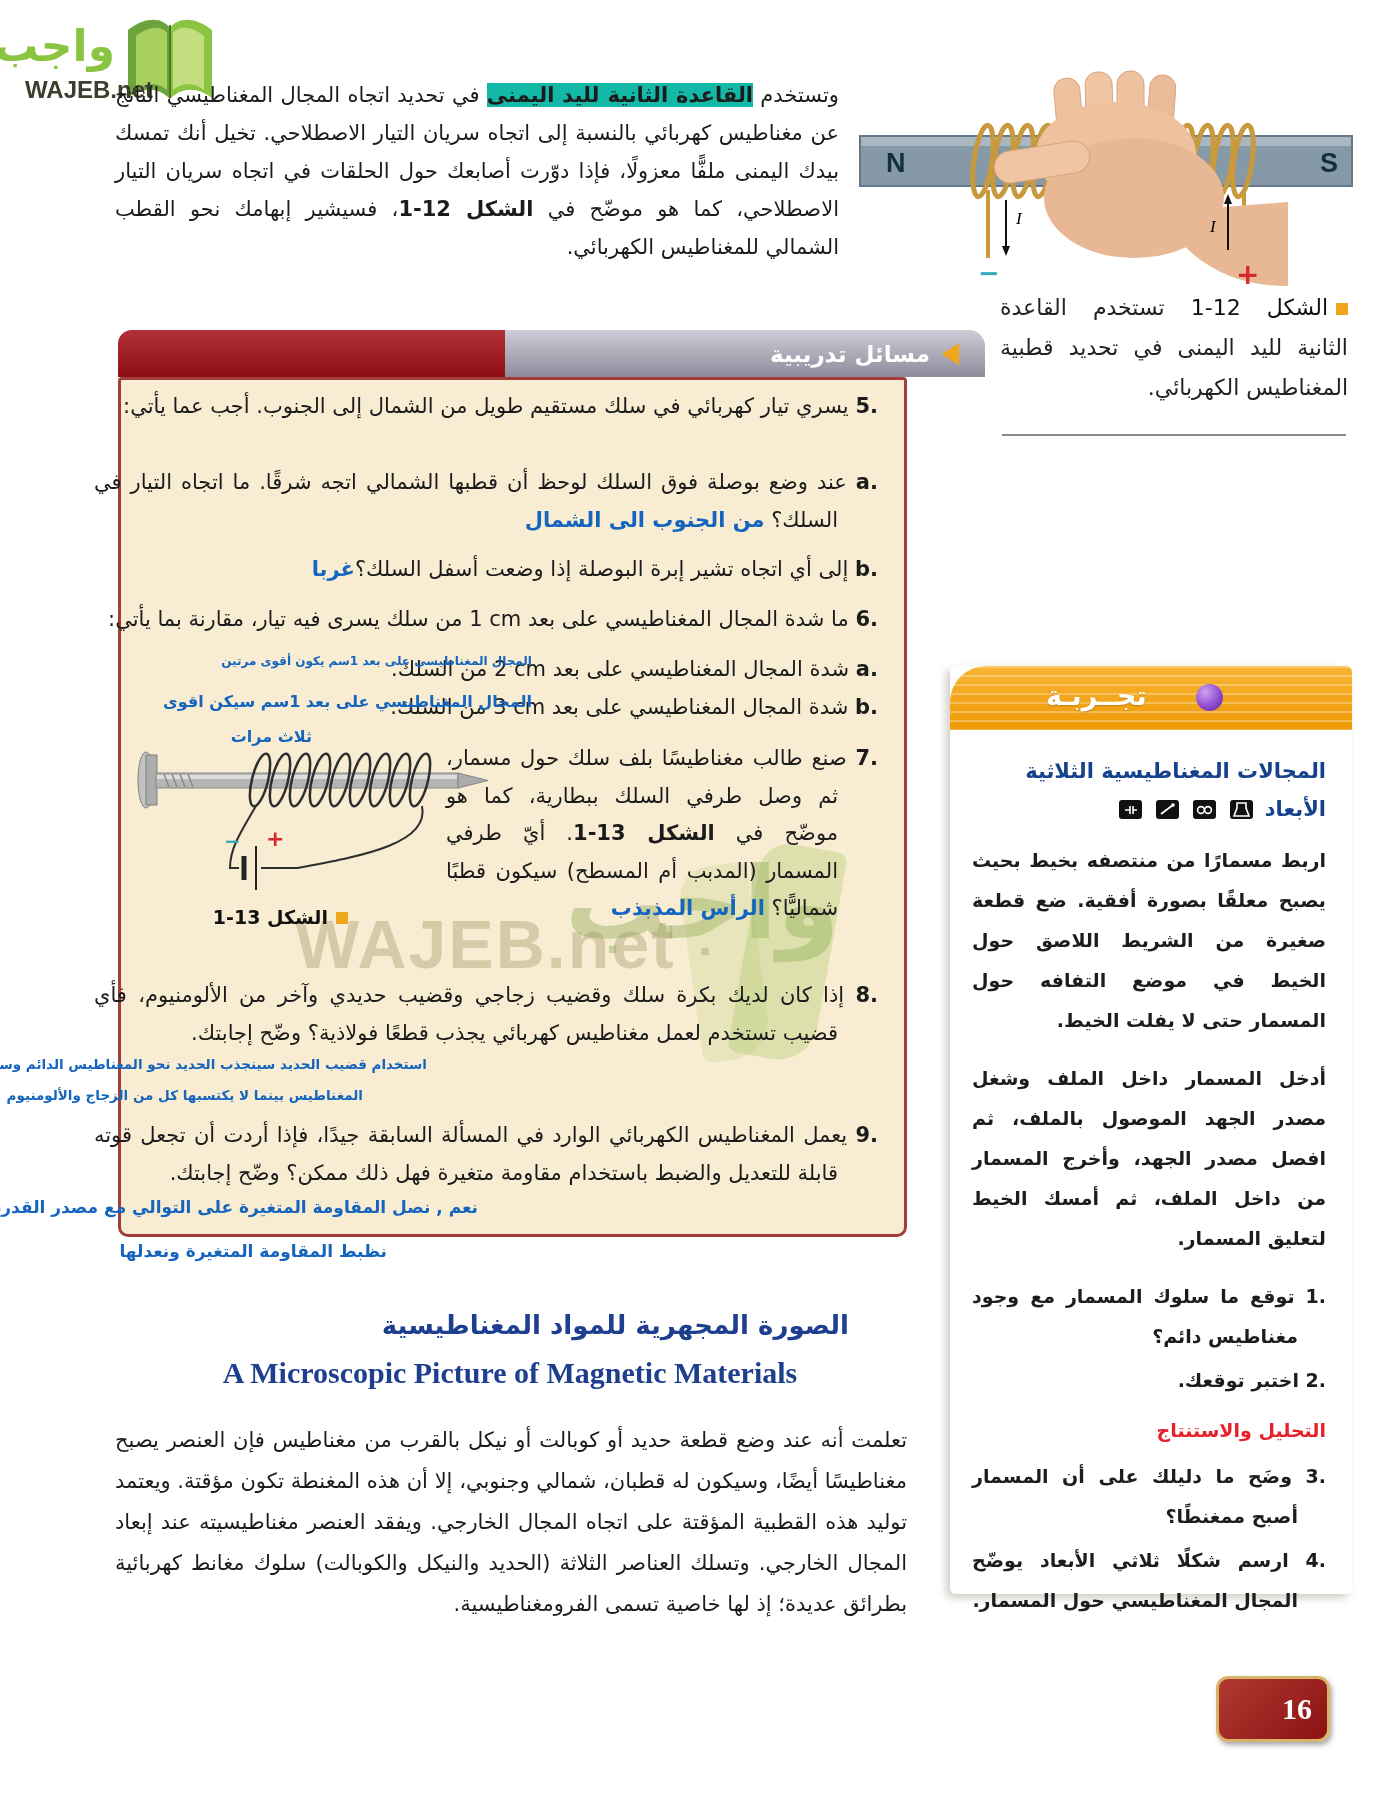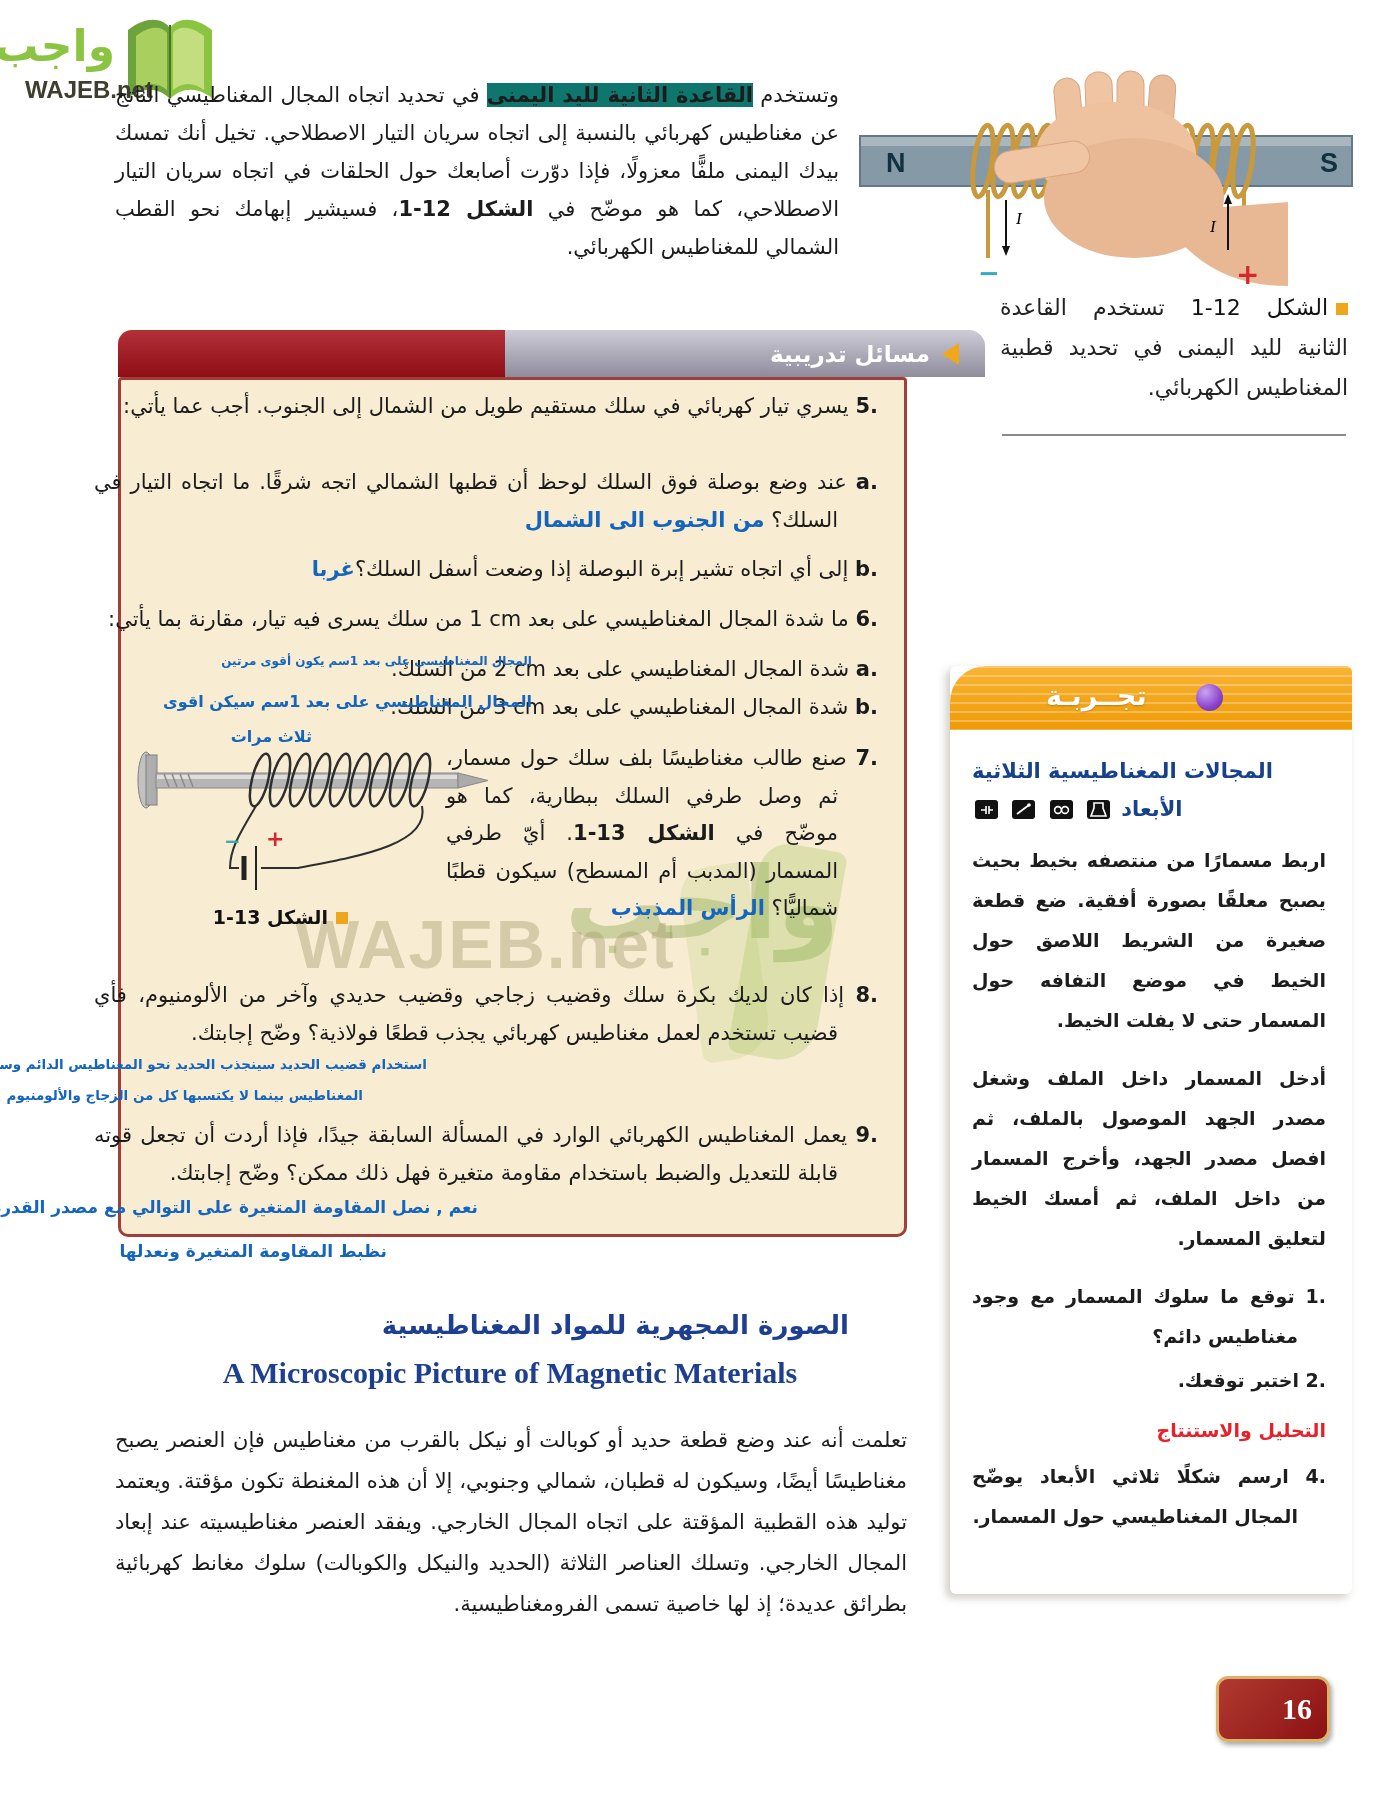--- a/index.html
+++ b/index.html
@@ -8,21 +8,21 @@
   .abs{position:absolute;}
   .ar{direction:rtl;color:#1c1c1c;}
   .body-text{font-size:21px;line-height:38px;text-align:justify;}
   .z2{z-index:2;}
   .ltr{direction:ltr;unicode-bidi:isolate;}
   .qnum{font-weight:bold;}
   .blue{color:#1565bf;font-weight:bold;}
   .ann{position:absolute;color:#1565bf;font-weight:bold;white-space:nowrap;direction:rtl;z-index:3;}
   .qitem{position:absolute;right:497px;width:744px;direction:rtl;font-size:21px;line-height:37.5px;
          text-align:justify;z-index:2;padding-right:40px;text-indent:-40px;color:#1b1b1b;}
-  .hl{background:#0f766e;font-weight:bold;}
+  .hl{background:#14b8a6;font-weight:bold;}
   .bold{font-weight:bold;}
   
   #pbox-header{left:118px;top:330px;width:867px;height:47px;display:flex;
                border-radius:14px 16px 0 0;overflow:hidden;z-index:1;}
   .ph-red{flex:1;background:linear-gradient(#b23038,#8f0e16);}
   .ph-grey{width:480px;background:linear-gradient(#cfccd8,#8e8b9b);display:flex;align-items:center;
            justify-content:flex-end;gap:12px;padding-right:26px;box-sizing:border-box;}
   .ph-title{color:#ffffff;font-weight:bold;font-size:23px;direction:rtl;}
   .ph-tri{width:0;height:0;border-top:11px solid transparent;border-bottom:11px solid transparent;
           border-right:17px solid #f2a71a;}
@@ -33,21 +33,21 @@
         box-shadow:-4px 4px 8px rgba(120,110,90,.35);z-index:2;}
   #xbox-header{position:absolute;left:0;top:0;width:402px;height:64px;border-radius:36px 6px 0 0;
         background:repeating-linear-gradient(180deg,rgba(255,255,255,.28) 0 2px,rgba(255,255,255,0) 2px 9px),
                    linear-gradient(#f9b435,#ee9a05);}
   .x-title{position:absolute;left:96px;top:14px;color:#fff;font-weight:bold;font-size:27px;direction:rtl;
            text-shadow:0 1px 2px rgba(120,70,0,.4);}
   .x-circle{position:absolute;left:246px;top:18px;width:27px;height:27px;border-radius:50%;
             background:radial-gradient(circle at 35% 30%,#cda3f2,#8b45cc 60%,#5c2d91);}
   #xbox-content{position:absolute;left:0;top:64px;width:402px;padding:22px 26px 0 22px;box-sizing:border-box;
             direction:rtl;font-weight:bold;font-size:19px;line-height:40px;color:#1d1d1d;text-align:justify;}
-  .x-sub{color:#16418c;font-size:21px;line-height:38px;margin-bottom:12px;text-align:left;}
+  .x-sub{color:#16418c;font-size:21px;line-height:38px;margin-bottom:12px;text-align:right;}
   .sicon{display:inline-block;width:23px;height:19px;background:#111;border-radius:3px;margin:0 4px -3px 3px;
          position:relative;}
   .sicon svg{position:absolute;left:2px;top:2px;}
   .x-p{margin-bottom:18px;}
   .x-step{margin-bottom:4px;padding-right:28px;text-indent:-28px;}
   .x-red{color:#e62129;margin:10px 0 6px;text-align:right;}
   
   .wm{position:absolute;z-index:1;pointer-events:none;}
 </style>
 </head>
@@ -248,20 +248,24 @@
       <div class="x-step">
         <span class="qnum ltr">1.</span>
         <span> </span><span class="bold">توقع</span><span> ما سلوك المسمار مع وجود مغناطيس دائم؟</span>
       </div>
       <div class="x-step">
         <span class="qnum ltr">2.</span>
         <span> </span><span class="bold">اختبر</span><span> توقعك.</span>
       </div>
       <div class="x-red">التحليل والاستنتاج</div>
       <div class="x-step">
+        <span class="qnum ltr">3.</span>
+        <span> </span><span class="bold">وضَح</span><span> ما دليلك على أن المسمار أصبح ممغنطًا؟</span>
+      </div>
+      <div class="x-step">
         <span class="qnum ltr">4.</span>
         <span> </span><span class="bold">ارسم</span><span> شكلًا ثلاثي الأبعاد يوضّح المجال المغناطيسي حول المسمار.</span>
       </div>
     </div>
   </div>
 
   <div class="abs ar z2" style="left:104px;top:1310px;width:790px;padding-right:45px;box-sizing:border-box;text-align:right;font-size:26px;font-weight:bold;color:#1e3f8f;">الصورة المجهرية للمواد المغناطيسية</div>
   <div class="abs z2" style="left:115px;top:1356px;width:790px;text-align:center;font-size:30px;font-weight:bold;color:#1e3f8f;font-family:'Liberation Serif',serif;">A Microscopic Picture of Magnetic Materials</div>
   <div class="abs ar z2" style="left:115px;top:1420px;width:792px;font-size:21px;line-height:41px;text-align:justify;">تعلمت أنه عند وضع قطعة حديد أو كوبالت أو نيكل بالقرب من مغناطيس فإن العنصر يصبح مغناطيسًا أيضًا، وسيكون له قطبان، شمالي وجنوبي، إلا أن هذه المغنطة تكون مؤقتة. ويعتمد توليد هذه القطبية المؤقتة على اتجاه المجال الخارجي. ويفقد العنصر مغناطيسيته عند إبعاد المجال الخارجي. وتسلك العناصر الثلاثة (الحديد والنيكل والكوبالت) سلوك مغانط كهربائية بطرائق عديدة؛ إذ لها خاصية تسمى الفرومغناطيسية.</div>
 

